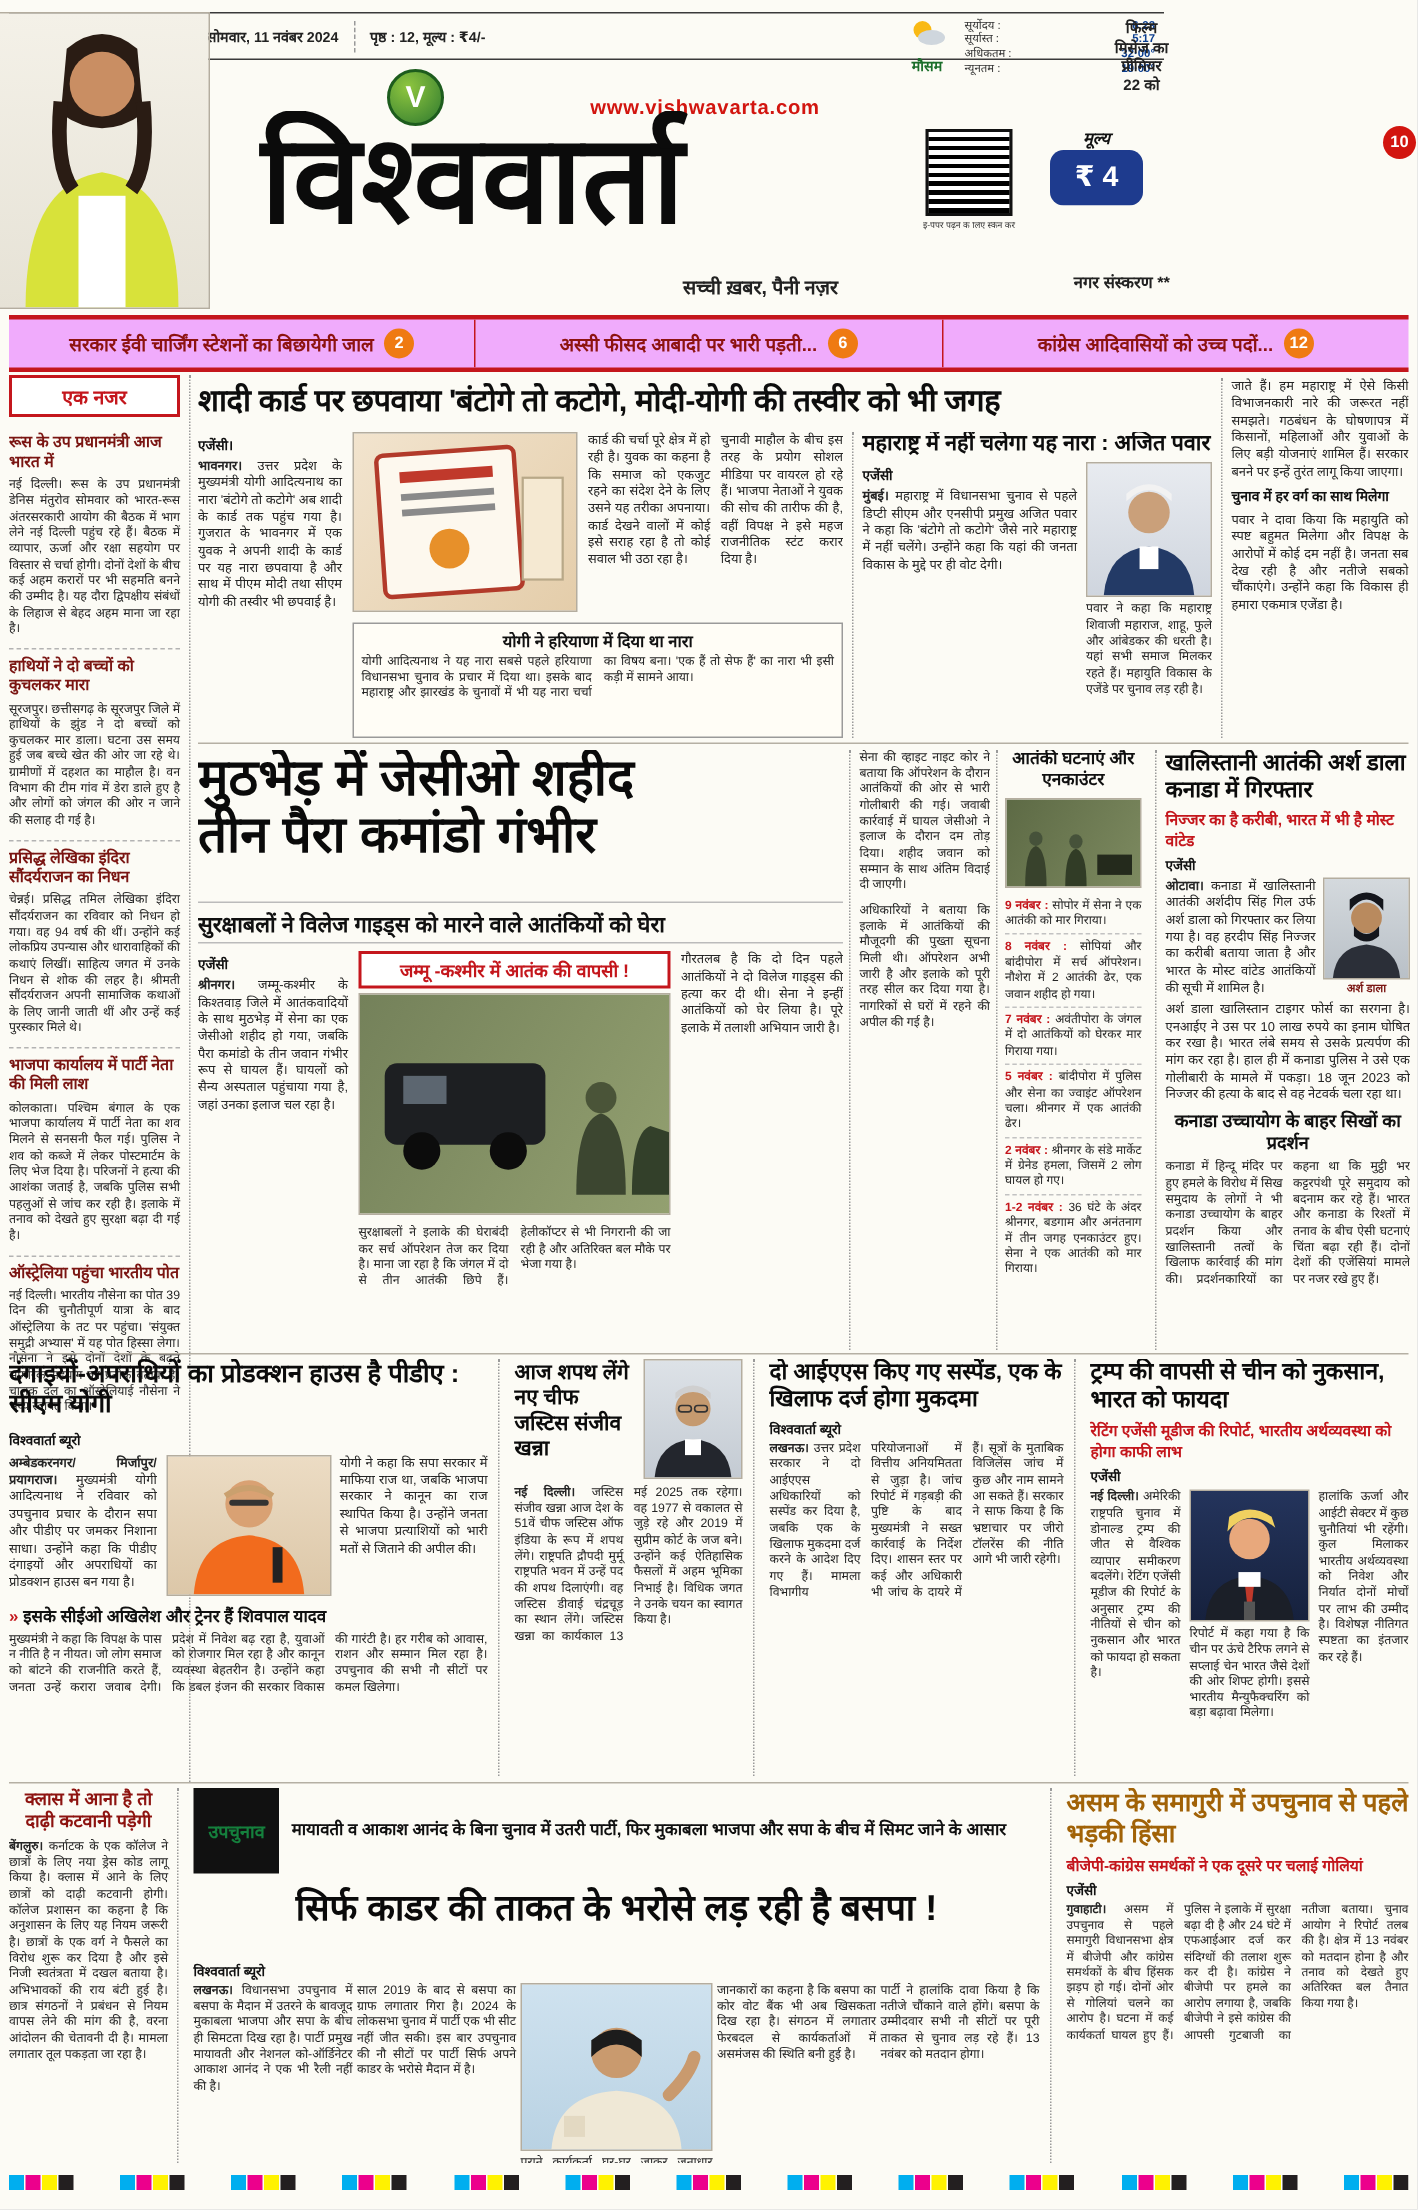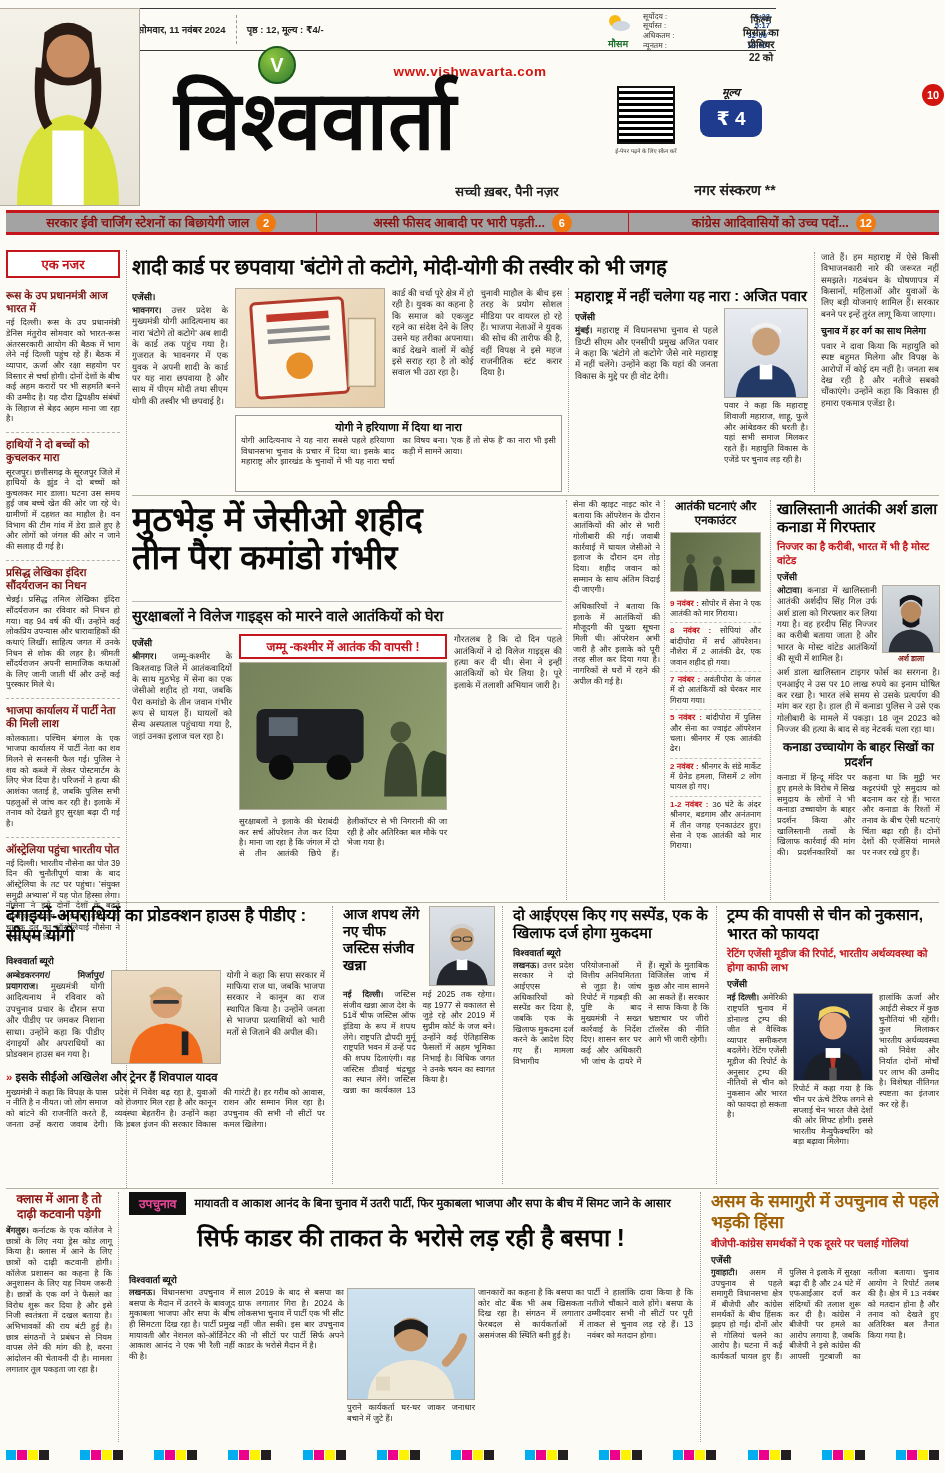--- a/index.html
+++ b/index.html
@@ -7,21 +7,21 @@
 body{font-family:"Liberation Sans","DejaVu Sans",sans-serif}
 .page{position:relative;width:945px;height:1473px;margin:0 auto;background:#fcfbf5;color:#1a1a1a;overflow:hidden}
 .abs{position:absolute;overflow:hidden}
 .body-txt{font-size:8.6px;line-height:1.32;text-align:justify;color:#252525}
 .body-sm{font-size:8.2px;line-height:1.3;text-align:justify;color:#252525}
 b.dl{font-weight:bold}
 .byline{font-size:9px;font-weight:bold;color:#111;margin:2px 0}
 .dotL{border-left:1px dotted #9a9a9a}
 .rule{position:absolute;border-top:1px solid #b5b0a4}
 
-.topbar{left:6px;top:8px;width:770px;height:43px;border-top:1.5px solid #3a3a3a;border-bottom:1.5px solid #3a3a3a;display:flex;align-items:center;font-size:9.5px;font-weight:bold;color:#222}
+.topbar{left:6px;top:8px;width:770px;height:32px;border-top:1.5px solid #3a3a3a;border-bottom:1.5px solid #3a3a3a;display:flex;align-items:center;font-size:9.5px;font-weight:bold;color:#222}
 .tseg{padding:0 10px;white-space:nowrap}
 .tdiv{width:0;height:70%;border-left:1px dashed #999}
 .weather{left:598px;top:10px;width:172px;height:42px;display:flex;gap:5px;align-items:center}
 .w-left{width:40px;text-align:center}
 .w-title{font-size:9.5px;font-weight:bold;color:#1b6e2a}
 .w-rows{flex:1}
 .w-row{display:flex;justify-content:space-between;font-size:7.6px;line-height:1.28;color:#333}
 .w-row b{color:#0a3d8f}
 .film{right:152px;top:14px;width:64px;text-align:center;font-size:10px;font-weight:bold;line-height:1.25;color:#222;position:absolute}
 .model{right:4px;top:8px;width:144px;height:198px}
@@ -29,23 +29,23 @@
 
 .logo{left:258px;top:46px;width:38px;height:38px;border-radius:50%;background:radial-gradient(circle at 35% 30%,#8fc63f,#2f7a2f);color:#fff;font-size:20px;font-weight:bold;display:flex;align-items:center;justify-content:center;border:2px solid #1d5c1d}
 .site{left:320px;top:64px;width:300px;text-align:center;color:#d2150f;font-weight:bold;font-size:13.5px;letter-spacing:.5px}
 .mast-title{left:10px;top:74px;width:610px;text-align:center;font-size:82px;font-weight:bold;color:#0b0b0b;line-height:1.15;white-space:nowrap}
 .tagline{left:392px;top:182px;width:230px;text-align:center;font-size:13px;font-weight:bold;color:#222}
 .qr{left:617px;top:86px;width:58px;height:58px;border:2px solid #111;background-image:repeating-linear-gradient(0deg,#000 0 3px,#fff 3px 6px),repeating-linear-gradient(90deg,rgba(0,0,0,.85) 0 3px,rgba(255,255,255,.9) 3px 6px)}
 .qrcap{left:610px;top:148px;width:72px;font-size:5.8px;text-align:center;color:#333;line-height:1.2}
 .pricewrap{left:700px;top:84px;width:62px;text-align:center}
 .pricelab{font-size:11px;font-weight:bold;font-style:italic;color:#111}
 .pricebox{margin-top:1px;background:#1e3b8e;border-radius:9px;color:#fff;font-weight:bold;font-size:19px;padding:7px 0}
-.cityed{left:690px;top:180px;width:90px;font-size:14px;font-weight:bold;color:#222;text-align:center}
-
-.teasers{left:6px;top:210px;width:933px;height:25px;border-top:3px solid #c4161c;border-bottom:3px solid #c4161c;display:flex;background:#a3a3a3}
+.cityed{left:690px;top:180px;width:90px;font-size:11px;font-weight:bold;color:#222;text-align:right}
+
+.teasers{left:6px;top:210px;width:933px;height:38px;border-top:3px solid #c4161c;border-bottom:3px solid #c4161c;display:flex;background:#f0abfc}
 .teaser{flex:1;display:flex;align-items:center;justify-content:center;gap:7px;font-size:12.5px;font-weight:bold;color:#8d1310;padding:0 6px;white-space:nowrap;overflow:hidden}
 .teaser + .teaser{border-left:1.5px solid #c4161c}
 .tnum{min-width:20px;height:20px;border-radius:50%;background:#ef7a12;color:#fff;font-size:11px;display:flex;align-items:center;justify-content:center}
 
 .sidebar{left:6px;top:250px;width:121px;height:938px;padding-right:6px;border-right:1px dotted #9a9a9a}
 .eknazar{border:2px solid #c4161c;color:#c4161c;font-weight:bold;font-size:13px;text-align:center;padding:3px 0;margin-bottom:6px;background:#fff}
 .sb-item{border-bottom:1px dashed #b3b3b3;padding:5px 0 7px}
 .sb-h{font-size:10.6px;font-weight:bold;color:#7a1512;line-height:1.25;margin-bottom:3px}
 
 .h-top{left:132px;top:252px;width:676px;font-size:20.5px;font-weight:bold;color:#0d0d0d;white-space:nowrap;letter-spacing:-.2px}
@@ -100,21 +100,21 @@
 .ias h3{font-size:15px;line-height:1.22;color:#0b0b0b;margin-bottom:3px}
 .trump{left:720px;top:906px;width:219px;height:278px;padding-left:7px}
 .trump h3{font-size:15.5px;line-height:1.2;color:#0b0b0b}
 .trump-grid{display:flex;gap:6px;margin-top:3px}
 .trump-mid{width:80px;flex:none}
 
 .beard{left:6px;top:1192px;width:113px;height:250px;padding-right:6px;border-right:1px dotted #9a9a9a}
 .beard h3{font-size:12px;color:#8d1310;text-align:center;line-height:1.25;margin-bottom:4px}
 .bsp{left:122px;top:1192px;width:579px;height:250px;padding:0 7px;border-right:1px dotted #9a9a9a}
 .kicker{display:flex;align-items:center;gap:8px}
-.kick-lab{background:#111;color:#ec4899;font-size:12px;font-weight:bold;padding:3px 10px;flex:none}
+.kick-lab{background:#111;color:#15803d;font-size:12px;font-weight:bold;padding:20px 10px;flex:none}
 .kick-txt{font-size:11.2px;font-weight:bold;color:#101010;line-height:1.2}
 .bsp-h{font-size:24px;font-weight:bold;text-align:center;color:#0a0a0a;margin:5px 0 20px}
 .bsp-grid{display:grid;grid-template-columns:1fr 1fr 128px 1fr 1fr;gap:3px}
 .assam{left:704px;top:1192px;width:235px;height:250px;padding-left:7px}
 .assam h3{font-size:17px;line-height:1.22;color:#a16207}
 
 .ph{position:relative;border:1px solid #b4ad9f;overflow:hidden}
 .ph svg{display:block;width:100%;height:100%}
 
 .cmyk{left:6px;top:1448px;width:933px;height:14px;display:flex;justify-content:space-between;align-items:center}

